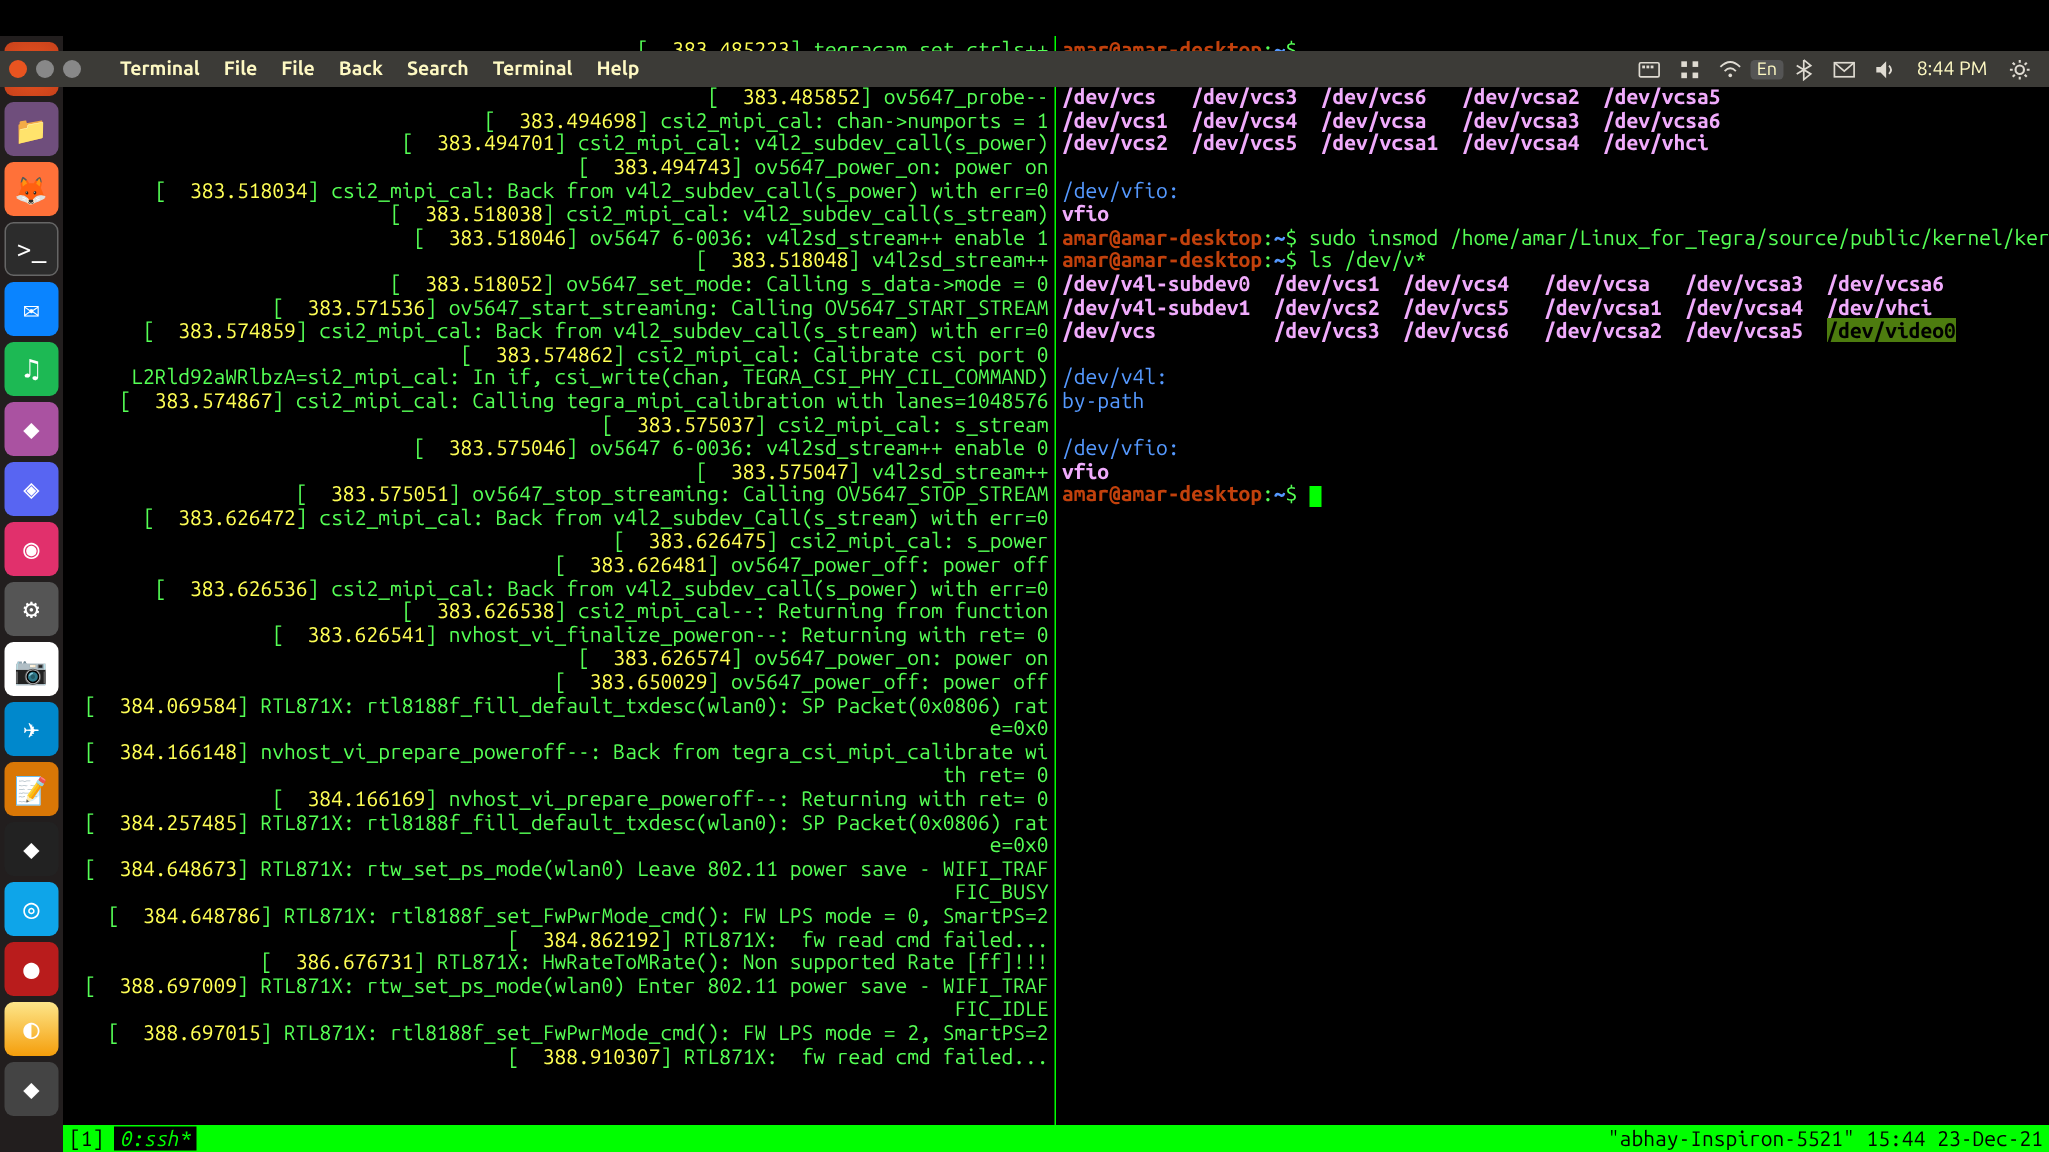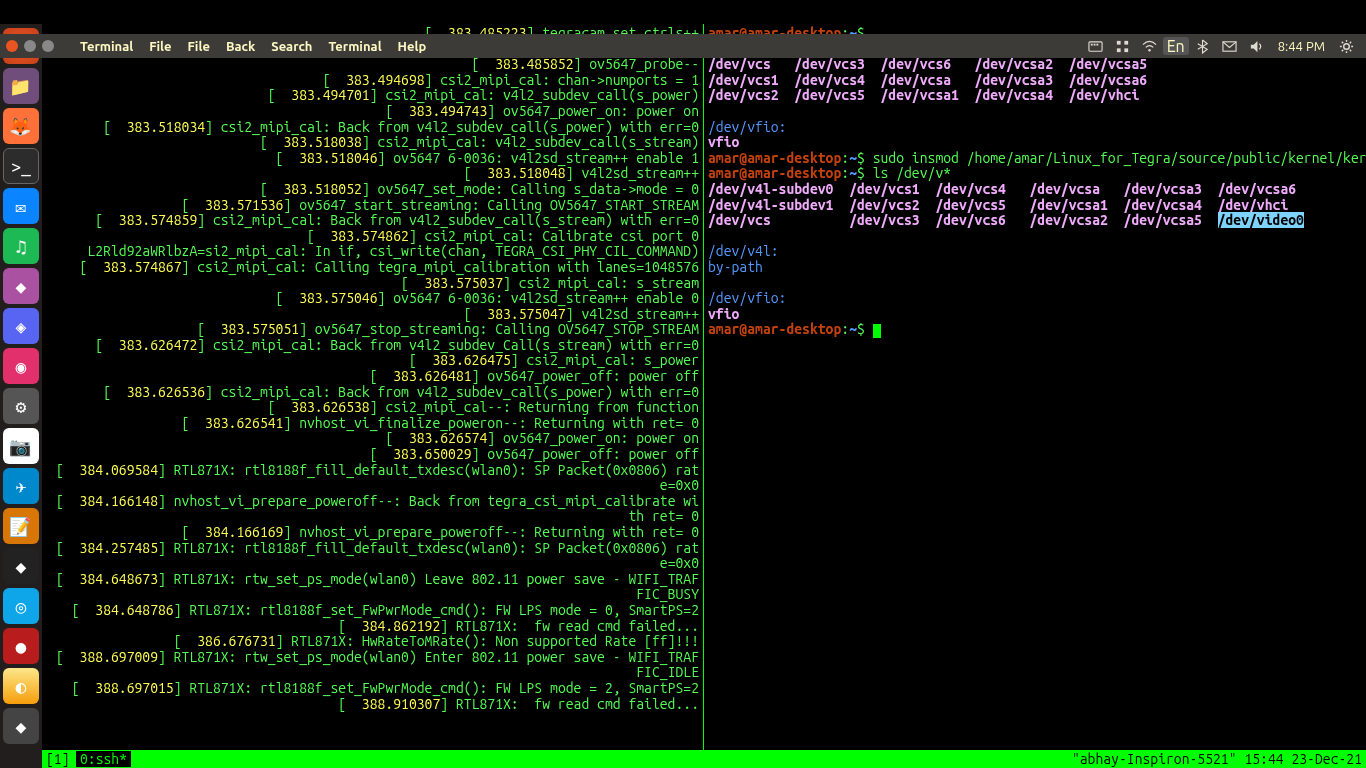--- a/index.html
+++ b/index.html
@@ -7,21 +7,21 @@
 
 
 .menubar { position:absolute; top:0; left:0; right:0; height:24px; background:#3c3b37; color:#fef9c3; display:flex; align-items:center; padding:0 6px; font-family:Ubuntu,sans-serif; font-size:13px; z-index:10;margin-top:34px; }
 .menubar .winctl { display:flex; gap:6px; margin-right:18px; }
 .winctl span { width:12px; height:12px; border-radius:50%; display:inline-block; }
 .winctl .c1{ background:#e95420; } .winctl .c2{ background:#888; } .winctl .c3{ background:#888; }
 .menubar .mitem { padding:0 8px; cursor:default;font-weight:bold; }
 .menubar .spacer { flex:1; }
 .menubar .ritem { padding:0 6px; display:flex; align-items:center; }
 .menubar .ritem svg { width:15px; height:15px; fill:#dfdbd2; }
-.menubar .lang { background:#555; border-radius:3px; padding:0 4px; font-size:16px; }
+.menubar .lang { background:#555; border-radius:3px; padding:0 4px; font-size:12px; }
 .menubar .clock { padding:0 8px; }
 
 
 .launcher { position:absolute; top:24px; left:0; width:42px; height:744px; background:rgba(40,35,35,0.85); display:flex; flex-direction:column; align-items:center; padding-top:4px; gap:4px; z-index:9; }
 .launcher .licon { width:36px; height:36px; border-radius:6px; display:flex; align-items:center; justify-content:center; font-size:18px; color:#fff; }
 .launcher .ubuntu { background:radial-gradient(#e95420,#c7411b); }
 .launcher .files { background:#6f4e7c; }
 .launcher .firefox { background:#ff7139; }
 .launcher .term { background:#2c2c2c; border:1px solid #666; }
 .launcher .lw { background:#0a84ff; }
@@ -43,29 +43,29 @@
 .termarea { position:absolute; top:24px; left:42px; right:0; bottom:0; background:#000; display:flex; flex-direction:column; }
 .panes { flex:1; display:flex; overflow:hidden; }
 .pane { overflow:hidden; white-space:pre; line-height:15.6px; color:#00ff00; padding:2px 4px; }
 .pane.left { flex:0 0 662px; border-right:1px solid #0f0;text-align:right; }
 .pane.right { flex:1; }
 .ts { color:#ffff55; }
 .msg { color:#55ff55; }
 .cmd { color:#55ff55; }
 .output { color:#f0abfc; font-weight:bold; }
 .folder { color:#5599ff; font-weight:normal; }
-.hlgrn { background:#7dd3fc; color:#000; }
+.hlgrn { background:#4d7c0f; color:#000; }
 .prompt-user { color:#c2410c; font-weight:bold;margin-top:16px; }
 .prompt-path { color:#5599ff; font-weight:bold; }
 .cursor { background:#0f0; width:8px; height:14px; display:inline-block; vertical-align:middle; }
 
 
 .statusbar { height:18px; background:#00ff00; color:#000; display:flex; align-items:center; font-size:14px; padding:0 4px; position:relative; }
 .statusbar .sleft { position:absolute; left:4px; }
-.statusbar .slefttab { background:#000; color:#0f0; padding:0 4px; margin-left:30px; }
+.statusbar .slefttab { background:#000; color:#0f0; padding:0 4px; margin-left:30px;font-style:italic; }
 .statusbar .sright { position:absolute; right:4px; }
 </style>
 </head>
 <body>
 
 <div class="menubar">
   <div class="winctl">
     <span class="c1"></span>
     <span class="c2"></span>
     <span class="c3"></span>

